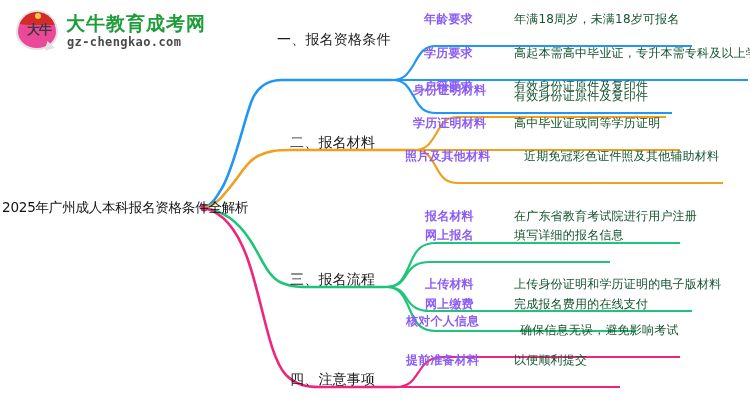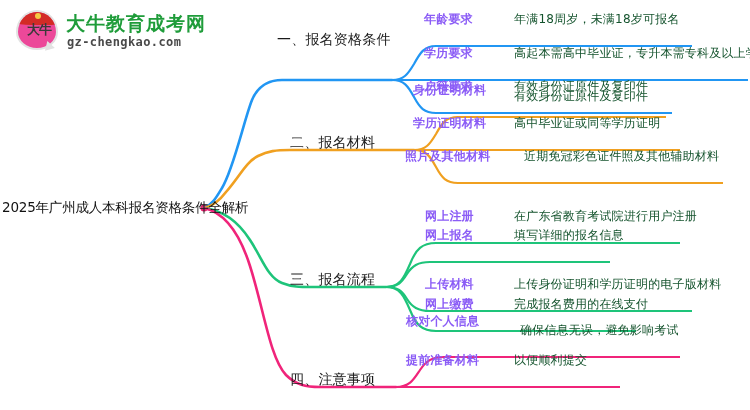--- a/index.html
+++ b/index.html
@@ -167,21 +167,21 @@
     <span>身份证明材料</span>
     </div>
   <div class="l3" style="left:413px;top:114px;">
     <span>学历证明材料</span>
     </div>
   <div class="l3" style="left:405px;top:147px;">
     <span>照片及其他材料</span>
     </div>
 
   <div class="l3" style="left:425px;top:207px;">
-    <span>网上注册</span>
+    <span>报名材料</span>
     </div>
   <div class="l3" style="left:425px;top:226px;">
     <span>网上报名</span>
     </div>
   <div class="l3" style="left:425px;top:275px;">
     <span>上传材料</span>
     </div>
   <div class="l3" style="left:425px;top:295px;">
     <span>网上缴费</span>
     </div>

